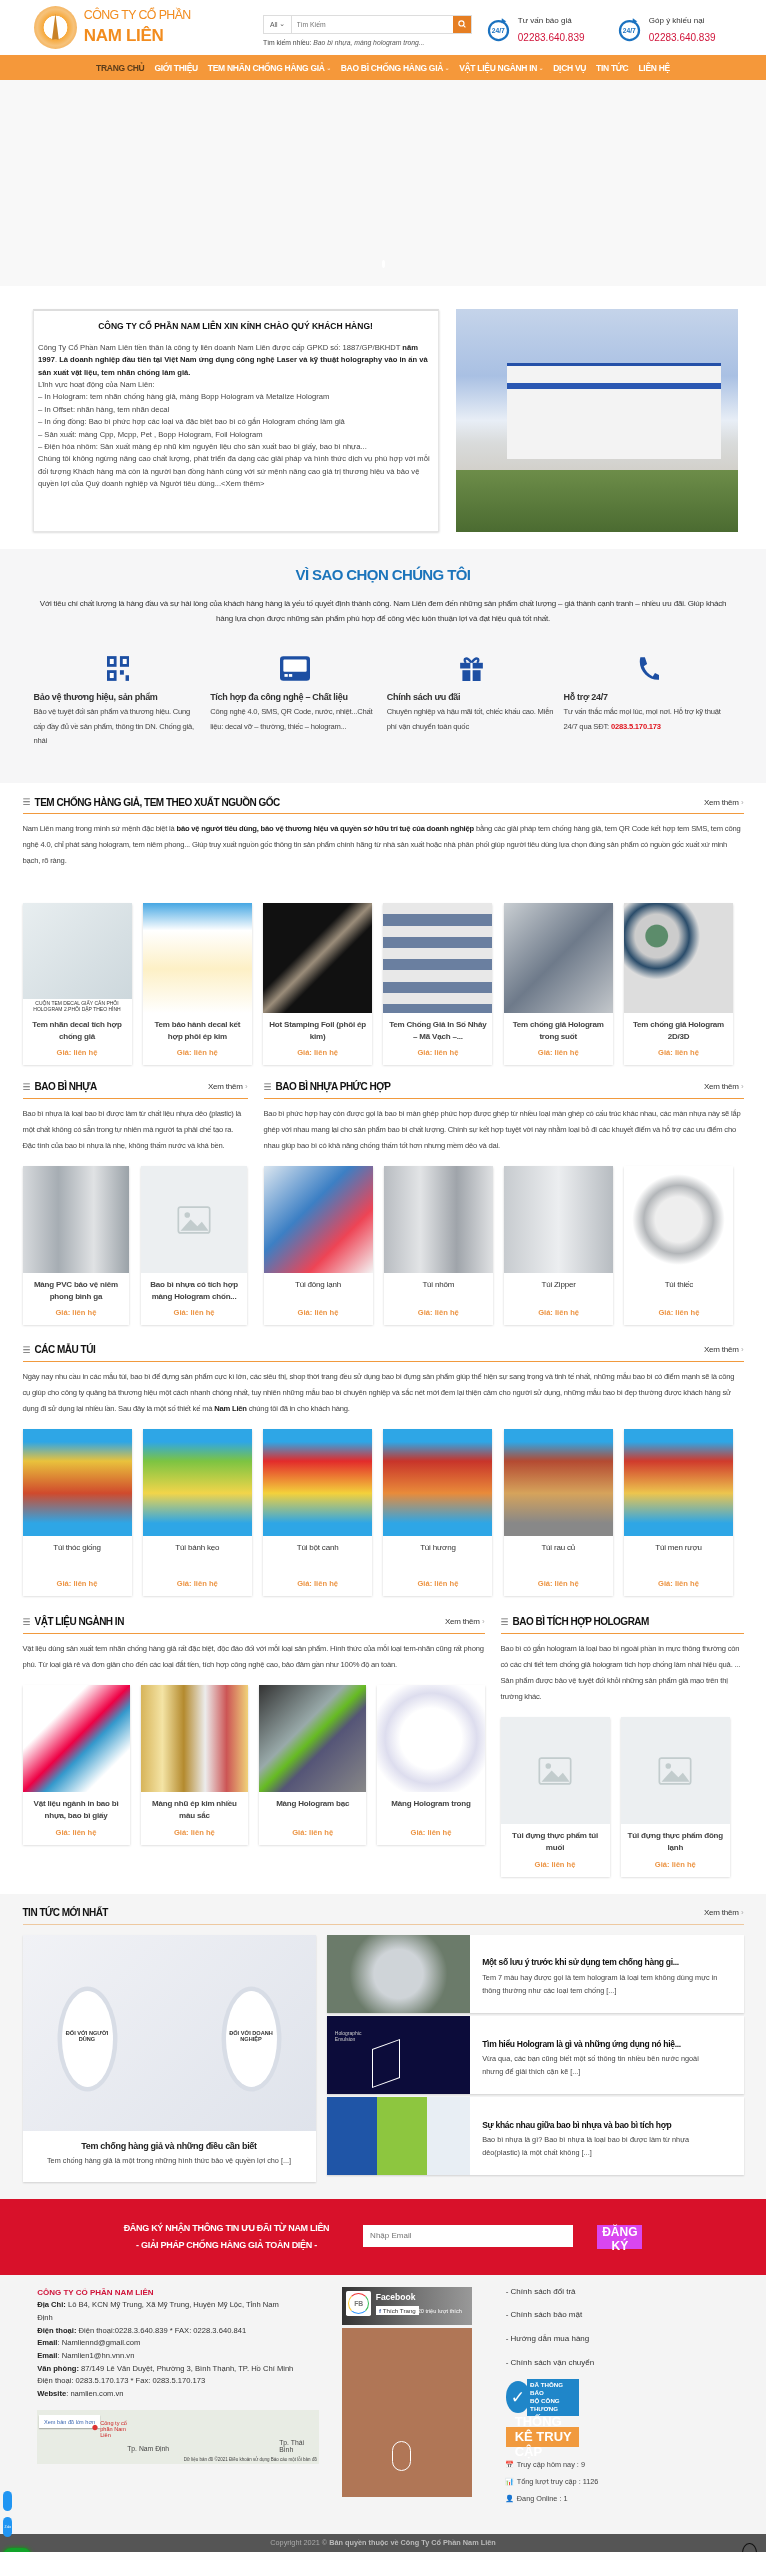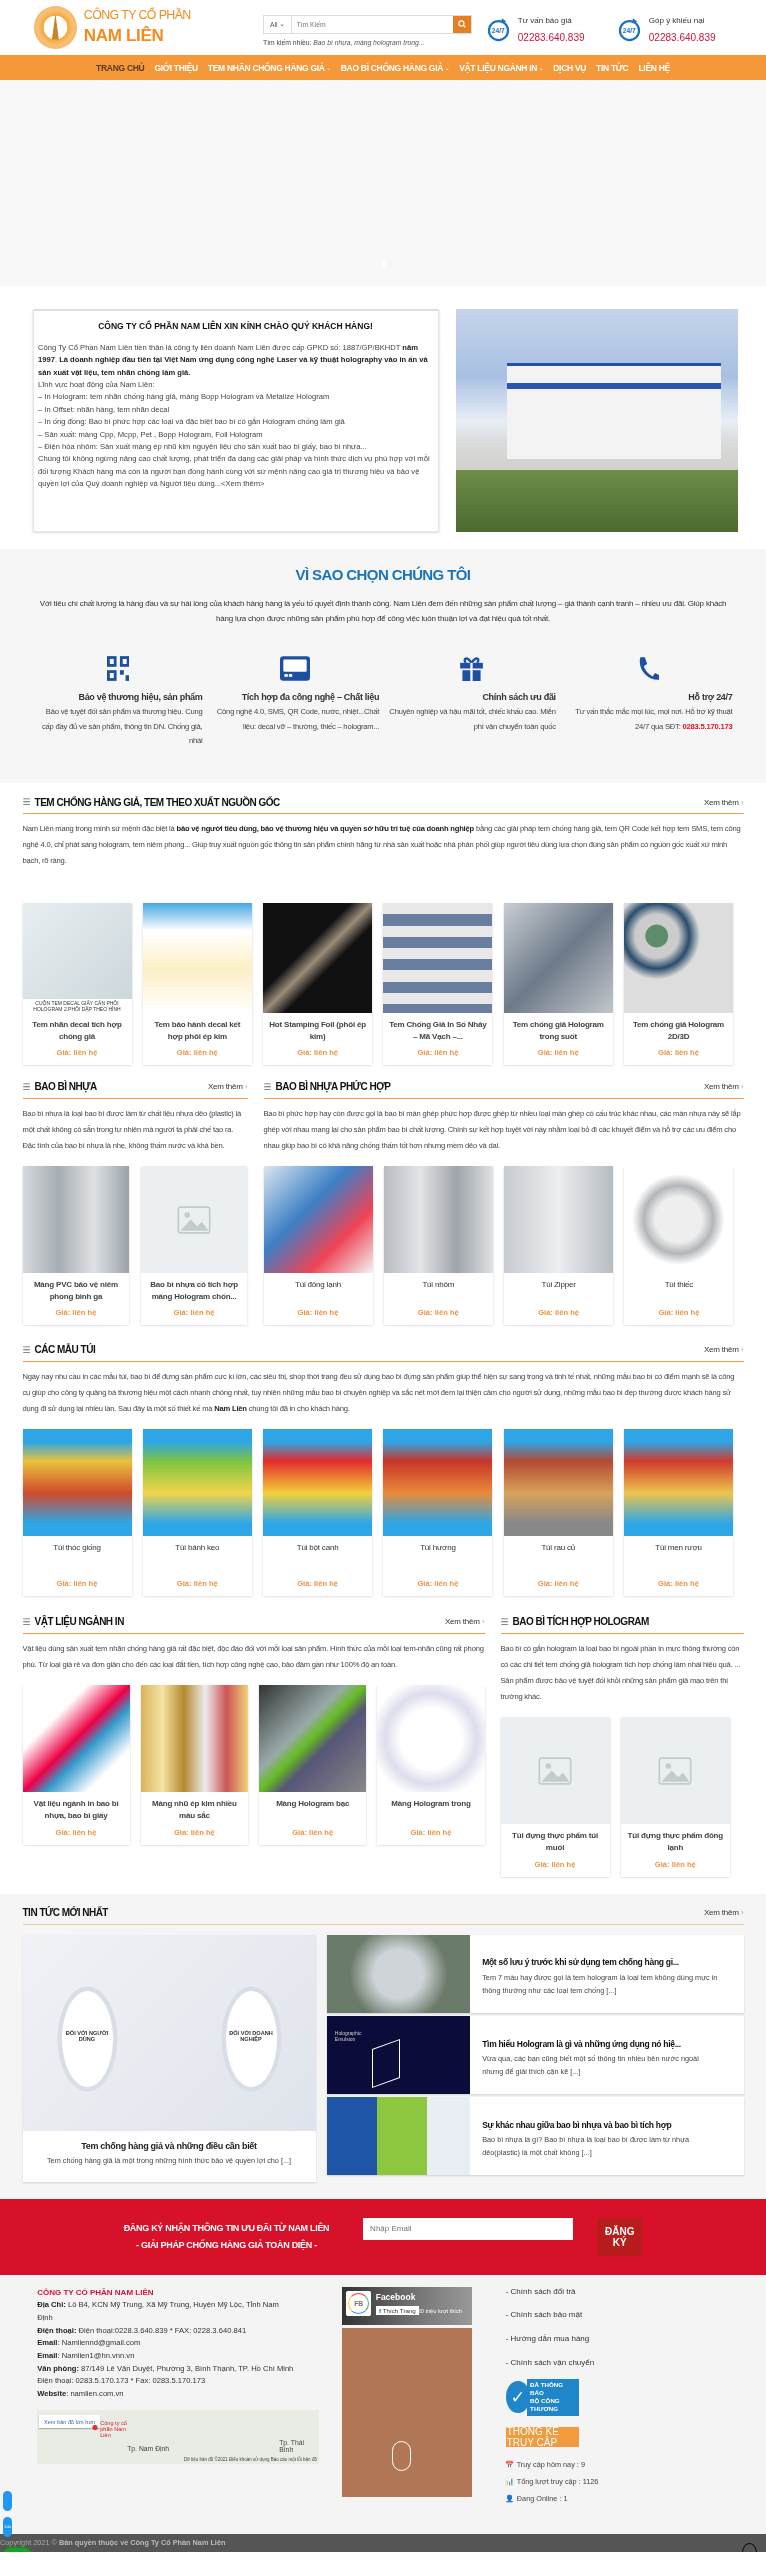--- a/index.html
+++ b/index.html
@@ -39,21 +39,21 @@
 .intro-box b{color:#222}
 .intro-img{width:282px;height:223px;background:linear-gradient(#c5d4ea 0,#a9c0e3 30%,#e8eef6 50%,#d9dbdb 60%,#c2b8a6 100%);position:relative;overflow:hidden}
 .intro-img .bld{position:absolute;left:51px;top:54px;width:214px;height:96px;background:#f3f3f3;border-top:3.4px solid #2450a8}
 .intro-img .bld:after{content:"";position:absolute;left:0;top:17px;width:100%;height:6.8px;background:#2a57b2}
 .intro-img .tree{position:absolute;left:0;bottom:0;width:282px;height:62px;background:linear-gradient(#6d8d49,#4b6b31)}
 
 .why{background:#f6f6f7;padding:17px 0 34px;margin-top:17px}
 .why h2{text-align:center;color:#1b74bb;font-size:15px;font-weight:bold;letter-spacing:-0.6px}
 .why .desc{text-align:center;font-size:8px;line-height:14.7px;color:#333;width:688px;margin:14.7px auto 0;letter-spacing:-0.2px}
 .feats{display:flex;justify-content:space-between;width:699px;margin:28px auto 0}
-.feat{width:169px;text-align:right}
+.feat{width:169px;text-align:left}
 .feat .ic{height:27px;display:flex;justify-content:center;align-items:center}
 .feat h3{font-size:9px;color:#333;margin:10px 0 3.4px;letter-spacing:-0.3px}
 .feat p{font-size:7.6px;line-height:14.7px;color:#444;letter-spacing:-0.2px}
 .feat p .red{color:#e0131d;font-weight:bold}
 
 .sec-h{display:flex;justify-content:space-between;align-items:center;border-bottom:1.7px solid #f19a3e;padding-bottom:5.6px;margin-bottom:6.8px}
 .sec-h h2{font-size:10px;font-weight:bold;color:#111;letter-spacing:-0.5px;display:flex;align-items:center}
 .sec-h h2 .menu{color:#666;font-weight:normal;margin-right:4.5px;font-size:9px}
 .sec-h .more{font-size:8px;color:#333;text-decoration:none;letter-spacing:-0.2px}
 .sec-h .more span{color:#aaa;margin-left:2.3px}
@@ -80,49 +80,49 @@
 .news .item{height:78px;background:#fff;display:flex;box-shadow:0 0.6px 1.7px rgba(0,0,0,.15)}
 .news .item .img{width:143px;height:78px;flex:none}
 .news .item .txt{padding:22.5px 13.5px 0 12.4px}
 .news .item h4{font-size:8.5px;color:#111;letter-spacing:-0.3px;white-space:nowrap;overflow:hidden;text-overflow:ellipsis;width:237px}
 .news .item p{font-size:7.3px;color:#444;line-height:13px;margin-top:3.4px;width:237px}
 
 .sub{height:76px;background:#d8112a;display:flex;align-items:center;justify-content:center;gap:34px}
 .sub .txt{color:#fff;font-weight:bold;font-size:9px;text-align:center;line-height:17px;letter-spacing:-0.3px}
 .sub .form{display:flex;gap:24px}
 .sub input{width:210px;height:21.4px;border:0;padding:0 6.8px;font-family:"Liberation Sans",sans-serif;font-size:8px}
-.sub button{width:45px;height:38px;background:#b91c1c;color:#fff;font-weight:bold;border:0;font-family:"Liberation Sans",sans-serif;font-size:10px}
+.sub button{width:45px;height:24px;background:#d946ef;color:#fff;font-weight:bold;border:0;font-family:"Liberation Sans",sans-serif;font-size:12px}
 
 .footer{background:#f4f4f4;padding:11.3px 0 22.5px}
 .footer .cols{display:flex;width:721px;margin:0 auto}
 .fcol1{width:271px;padding-left:14.7px;font-size:7.6px;line-height:12.7px;color:#333}
 .fcol1 .co{color:#d0143a;font-weight:bold;font-size:8px}
 .fcol1 b{color:#222}
 .fcol2{width:130px;margin-left:22.5px}
 .fb-head{height:38px;background:linear-gradient(90deg,#333,#777 60%,#999);position:relative;padding:4.5px}
 .fb-logo{width:25px;height:25px;background:#fff;border-radius:1.7px;display:flex;align-items:center;justify-content:center}
 .fb-logo span{width:21.4px;height:21.4px;border-radius:50%;border:1.7px solid #d33;border-color:#e33 #3b5 #39f #fc3;display:flex;align-items:center;justify-content:center;font-weight:bold;color:#777;font-size:6.8px}
 .fb-name{position:absolute;left:34px;top:5.6px;color:#fff;font-size:8.5px;font-weight:bold}
 .fb-like{position:absolute;left:34px;top:19px;background:#fff;padding:1.1px 3.4px;font-size:6.2px;color:#333}
 .fb-count{position:absolute;left:76px;top:21.4px;color:#fff;font-size:5.6px}
 .fb-body{height:169px;background:#b07656;margin-top:3.4px;position:relative;overflow:hidden}
 .fb-play{position:absolute;left:50px;top:113px;width:19px;height:30px;border:1.7px solid #fff;border-radius:11.3px}
 .fcol3{margin-left:34px;width:147px}
 .fcol3 .link{font-size:8px;color:#333;margin-bottom:14.7px;display:block;text-decoration:none}
 .badge{width:73px;height:32px;display:flex;align-items:center;margin-top:2.3px}
 .badge .circ{width:32px;height:32px;border-radius:50%;background:#1f86c9;display:flex;align-items:center;justify-content:center;color:#fff;font-size:17px}
 .badge .bt{background:#1f86c9;color:#fff;font-size:6.2px;padding:2.3px 3.4px;margin-left:-3.4px;font-weight:bold;line-height:8px}
-.stat-h{width:59px;height:20px;background:#f19a3e;color:#fff;font-weight:normal;font-size:10px;display:flex;align-items:center;padding-left:1px;margin-top:13.5px;width:59px}
+.stat-h{width:59px;height:20px;background:#f19a3e;color:#fff;font-weight:bold;font-size:13px;display:flex;align-items:center;padding-left:9px;margin-top:13.5px;width:59px}
 .stats{margin-top:13.5px}
 .stats div{font-size:7.3px;color:#444;margin-bottom:8px}
 .map{width:113px;height:65px;background:#e8ece4;margin-top:9px;margin-left:14.7px;position:relative;font-size:5px;color:#444}
 .map .bigger{position:absolute;left:2.3px;top:5.6px;background:#fff;padding:3.4px 4.5px;font-size:5.6px;color:#3a66b0;box-shadow:0 0.6px 1.1px rgba(0,0,0,.3)}
 .map .pin{position:absolute;left:54px;top:10px;color:#d33;font-size:12.4px}
 .map .lbl{position:absolute;left:63px;top:10px;color:#c22;font-size:5.6px;width:34px}
-.copyright{height:18px;background:#555;color:#aaa;font-size:7.3px;line-height:18px}
+.copyright{height:18px;background:#555;color:#aaa;text-align:center;font-size:7.3px;line-height:18px}
 .copyright b{color:#bbb}
 .hotline-float{position:absolute;left:3.4px;top:2548px;width:28px;height:17px;background:#12a32a;border-radius:8px;color:#fff;font-size:6.2px;text-align:center;line-height:17px;box-shadow:0 0 4.5px #0a0}
 .hotline-num{position:absolute;left:4.5px;top:2568px;font-size:6.2px;color:#fff}
 .totop{position:absolute;right:9px;top:2543px;width:14.7px;height:21.4px;border:1.1px solid #111;border-radius:50%;text-align:center;font-size:6.2px;line-height:19px}
 .msg{position:absolute;left:3.4px;top:2491px;width:9px;height:20px;border-radius:4.5px;background:#2196f3}
 .zalo{position:absolute;left:3.4px;top:2517px;width:9px;height:20px;border-radius:4.5px;background:#2196f3;color:#fff;font-size:3.4px;line-height:20px;text-align:center}
 </style>
 </head>
 <body>
 

